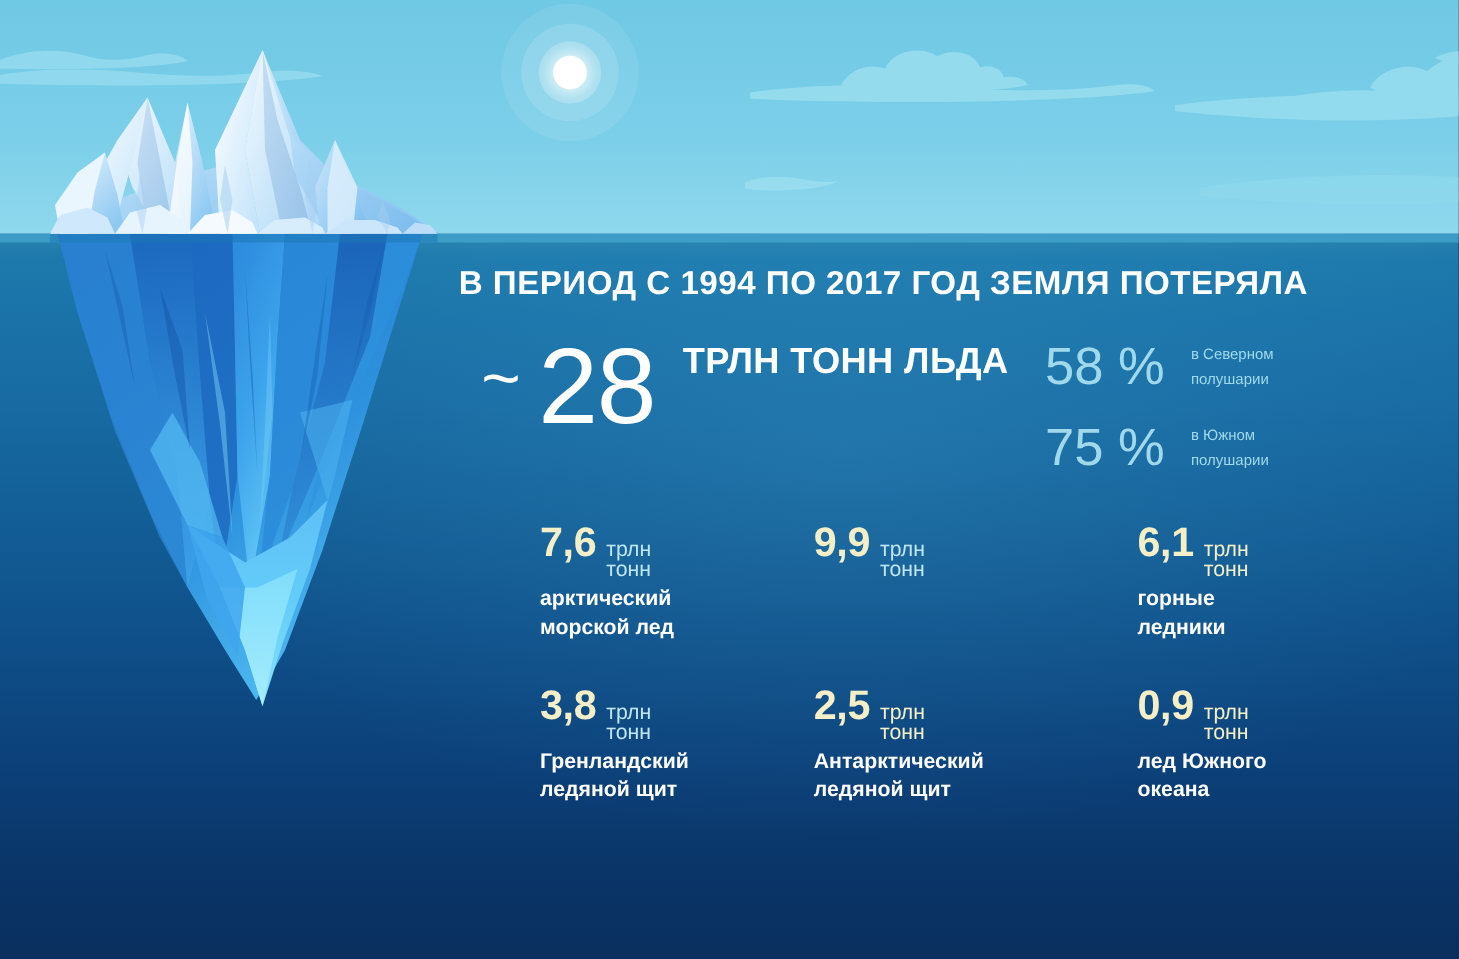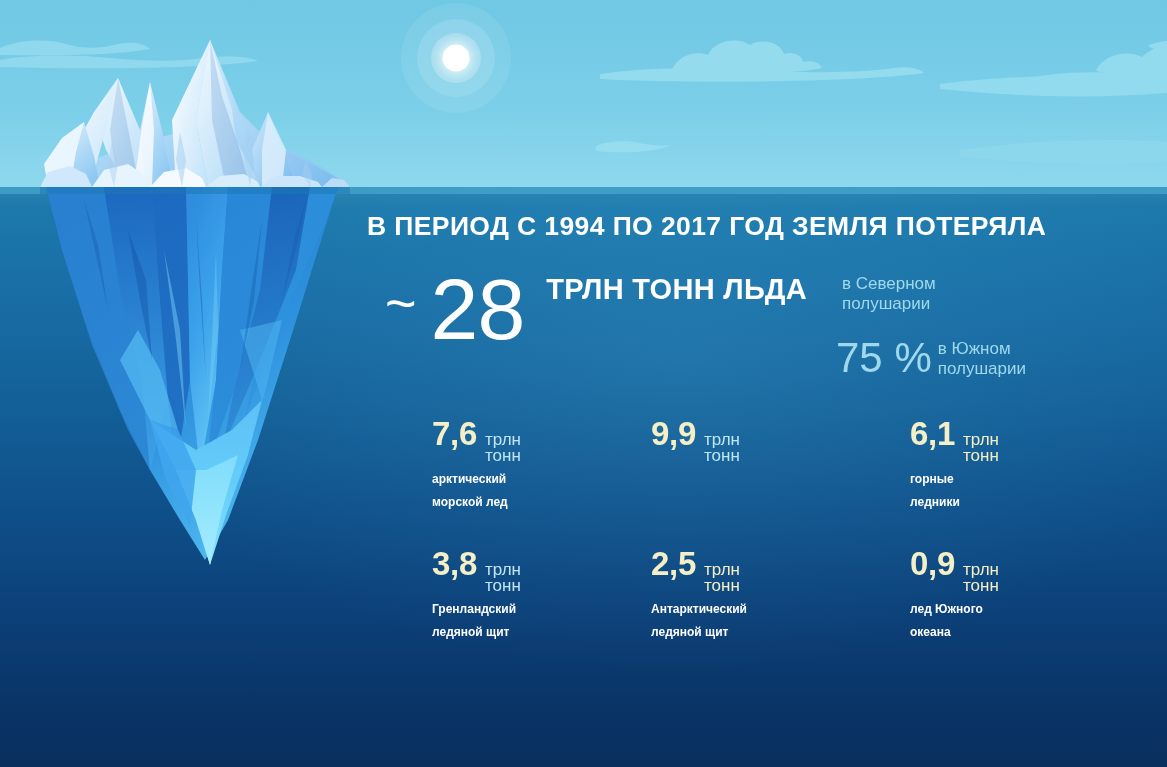--- a/index.html
+++ b/index.html
@@ -152,23 +152,23 @@
   .hemi-2 { left: 836px; top: 335px; }
   .hemi-num {
     font-size: 42px;
     font-weight: 300;
     color: #9FD9EB;
     line-height: 46px;
     letter-spacing: 0px;
     white-space: nowrap;
   }
   .hemi-label {
-    margin-left: 6px;
+    margin-left: 21px;
     margin-top: 4px;
-    font-size: 17px;
+    font-size: 12px;
     font-weight: 400;
     color: #9FD9EB;
     line-height: 19.5px;
     white-space: pre-line;
   }
 
   
   .stats {
     position: absolute;
     left: 432px; top: 417px;
@@ -194,21 +194,21 @@
     margin-top: 15px;
     font-size: 17px;
     font-weight: 400;
     line-height: 15.5px;
     white-space: pre-line;
   }
   .unit-cream { color: #F4EFC6; }
   .unit-cyan  { color: #BFE6F2; }
   .stat-desc {
     margin-top: 5px;
-    font-size: 12px;
+    font-size: 17px;
     font-weight: 700;
     color: #ffffff;
     line-height: 22.5px;
     white-space: pre-line;
   }
 </style>
 </head>
 <body>
 
 <div id="stage">
@@ -384,20 +384,21 @@
     <div class="headline">В ПЕРИОД С 1994 ПО 2017 ГОД ЗЕМЛЯ ПОТЕРЯЛА</div>
 
     <div class="big-block">
       <span class="tilde">~</span>
       <span class="big-number">28</span>
       <span class="big-unit">ТРЛН ТОНН
 ЛЬДА</span>
     </div>
 
     <div class="hemi hemi-1">
+      <span class="hemi-num">58 %</span>
       <span class="hemi-label">в Северном
 полушарии</span>
     </div>
 
     <div class="hemi hemi-2">
       <span class="hemi-num">75 %</span>
       <span class="hemi-label">в Южном
 полушарии</span>
     </div>
 

